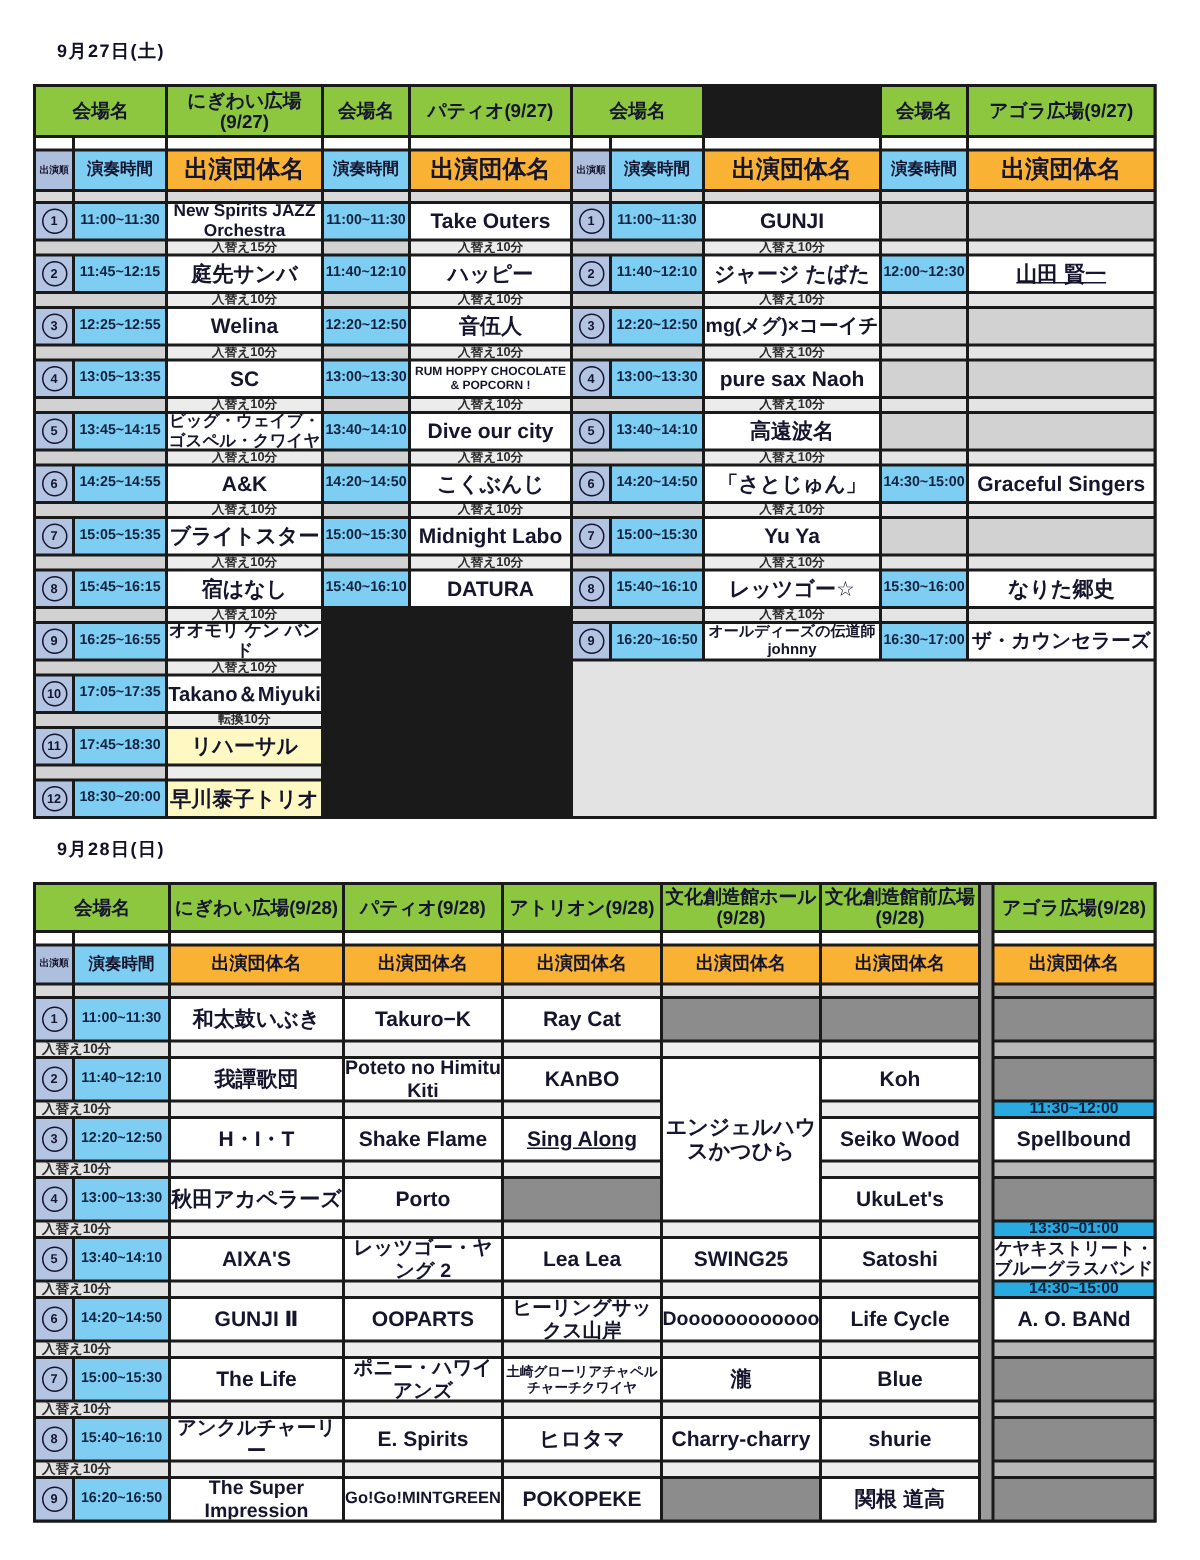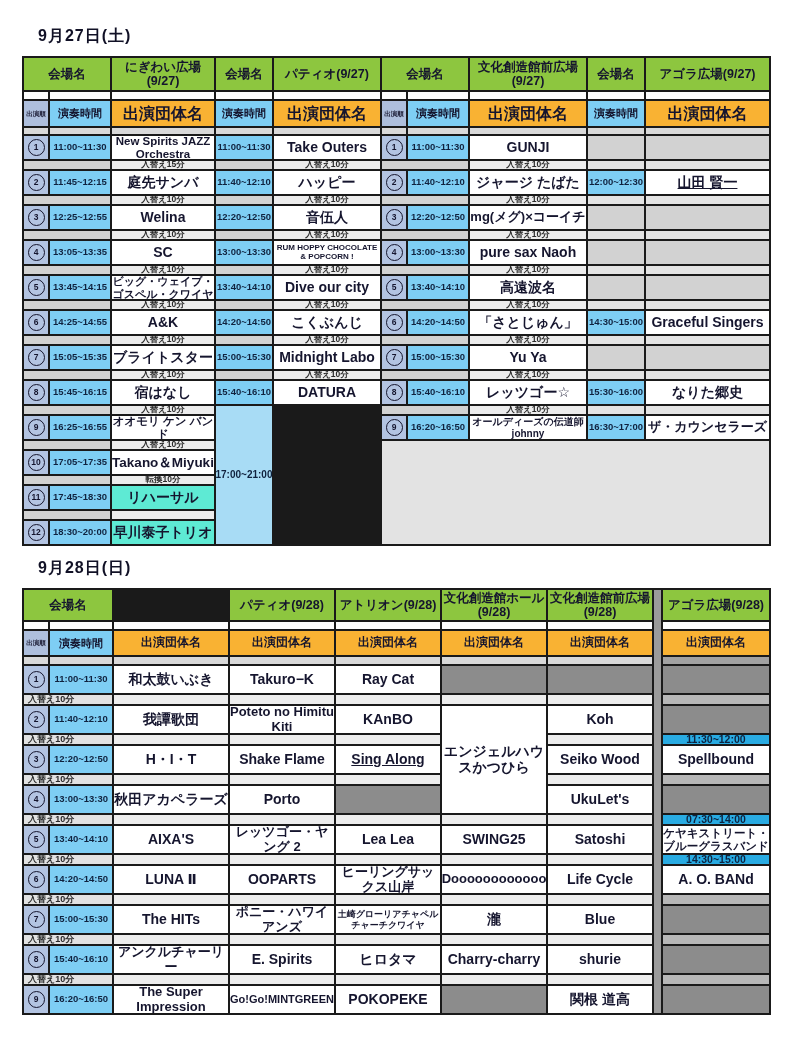--- a/index.html
+++ b/index.html
@@ -1,35 +1,35 @@
 <!DOCTYPE html>
 <html><head>
 <meta charset="utf-8">
 <style>
   html,body{margin:0;padding:0}
   body{width:800px;height:1040px;background:#ffffff;position:relative;
        font-family:"Liberation Sans","DejaVu Sans",sans-serif;}
-  .title{position:absolute;font-size:16px;font-weight:bold;color:#111126;letter-spacing:1px}
+  .title{position:absolute;font-size:12px;font-weight:bold;color:#111126;letter-spacing:1px}
   .grid{position:absolute;display:grid;gap:2px;background:#1a1a1a;border:2.5px solid #1a1a1a;box-sizing:border-box}
   .cell{display:flex;align-items:center;justify-content:center;text-align:center;overflow:hidden;
         font-weight:bold;color:#15152e;line-height:1.12;white-space:pre-line;min-width:0;min-height:0}
   .green{background:#8dc63f;font-size:12.5px}
   .wrow{background:#ffffff}
   .grow{background:#d9d9d9}
   .grow2{background:#a2a2a2}
   .subo{background:#aebfdd;font-size:6.5px}
   .subt{background:#7ecef4;font-size:11px}
   .subg{background:#f9b233;font-size:16px}
   .subg.sm{font-size:12px}
   .num{background:#b3c4e2}
   .circ{display:flex;align-items:center;justify-content:center;width:15px;height:15px;
         border:1.3px solid #15152e;border-radius:50%;font-size:8.5px;font-weight:bold;color:#15152e}
   .time{background:#7ecef4;font-size:9.5px;color:#10223e}
   .name{background:#ffffff;font-size:14px}
-  .yellow{background:#5eead4}
+  .yellow{background:#fef9c3}
   .gap{background:#ececec;font-size:8.5px;font-weight:600;color:#2b2b2b}
   .gapL{background:#d2d2d2}
   .gap2{background:#e2e2e2;font-size:9px;font-weight:600;color:#2b2b2b;justify-content:flex-start;text-align:left;padding-left:4px;box-sizing:border-box}
   .div1{background:#e4e4e4}
   .empty1{background:#d2d2d2}
   .dark{background:#8c8c8c}
   .div2{background:#ededed}
   .div2d{background:#b7b7b7}
   .strip{background:#29abe2;font-size:10.5px;color:#0c2340}
   .evT{background:#a8dcf5;font-size:10.5px;color:#10223e}
@@ -40,21 +40,20 @@
 </head>
 <body>
 
 <div class="title" id="title1" style="left:38px;top:26px;">9月27日(土)</div>
 <div class="grid" id="table1" style="left: 22px; top: 56px; grid-template-columns: 24px 60px 102px 56px 106px 24px 60px 116px 56px 123px; grid-template-rows: 32px 7px 25px 6px 23px 8px 23px 8px 23px 8px 23px 8px 23px 8px 23px 8px 23px 8px 23px 8px 23px 8px 23px 8px 23px 8px 23px;">
     <div class="cell green" style="grid-area: 1 / 1 / span 1 / span 2;">会場名</div>
     <div class="cell green fit" style="grid-area: 1 / 3 / span 1 / span 1;">にぎわい広場(9/27)</div>
     <div class="cell green" style="grid-area: 1 / 4 / span 1 / span 1;">会場名</div>
     <div class="cell green fit" style="grid-area: 1 / 5 / span 1 / span 1;">パティオ(9/27)</div>
     <div class="cell green" style="grid-area: 1 / 6 / span 1 / span 2;">会場名</div>
-    <div class="cell green fit" style="grid-area: 1 / 8 / span 1 / span 1;">文化創造館前広場(9/27)</div>
     <div class="cell green" style="grid-area: 1 / 9 / span 1 / span 1;">会場名</div>
     <div class="cell green fit" style="grid-area: 1 / 10 / span 1 / span 1;">アゴラ広場(9/27)</div>
     <div class="cell wrow" style="grid-area: 2 / 1 / span 1 / span 1;"></div>
     <div class="cell wrow" style="grid-area: 2 / 2 / span 1 / span 1;"></div>
     <div class="cell wrow" style="grid-area: 2 / 3 / span 1 / span 1;"></div>
     <div class="cell wrow" style="grid-area: 2 / 4 / span 1 / span 1;"></div>
     <div class="cell wrow" style="grid-area: 2 / 5 / span 1 / span 1;"></div>
     <div class="cell wrow" style="grid-area: 2 / 6 / span 1 / span 1;"></div>
     <div class="cell wrow" style="grid-area: 2 / 7 / span 1 / span 1;"></div>
     <div class="cell wrow" style="grid-area: 2 / 8 / span 1 / span 1;"></div>
@@ -207,21 +206,20 @@
     <div class="cell empty1" style="grid-area: 17 / 10 / span 1 / span 1;"></div>
     <div class="cell div1" style="grid-area: 18 / 9 / span 1 / span 1;"></div>
     <div class="cell div1" style="grid-area: 18 / 10 / span 1 / span 1;"></div>
     <div class="cell num" style="grid-area: 19 / 1 / span 1 / span 1;"><span class="circ">8</span></div>
     <div class="cell time fit" style="grid-area: 19 / 2 / span 1 / span 1;">15:45~16:15</div>
     <div class="cell name fit" style="grid-area: 19 / 3 / span 1 / span 1;">宿はなし</div>
     <div class="cell gapL" style="grid-area: 20 / 1 / span 1 / span 2;"></div>
     <div class="cell gap" style="grid-area: 20 / 3 / span 1 / span 1;">入替え10分</div>
     <div class="cell time fit" style="grid-area: 19 / 4 / span 1 / span 1;">15:40~16:10</div>
     <div class="cell name fit" style="grid-area: 19 / 5 / span 1 / span 1;">DATURA</div>
-    <div class="cell evT fit" style="grid-area: 20 / 4 / span 8 / span 1; font-size: 10px;">17:00~21:00</div>
     <div class="cell num" style="grid-area: 19 / 6 / span 1 / span 1;"><span class="circ">8</span></div>
     <div class="cell time fit" style="grid-area: 19 / 7 / span 1 / span 1;">15:40~16:10</div>
     <div class="cell name fit" style="grid-area: 19 / 8 / span 1 / span 1;">レッツゴー☆</div>
     <div class="cell gapL" style="grid-area: 20 / 6 / span 1 / span 2;"></div>
     <div class="cell gap" style="grid-area: 20 / 8 / span 1 / span 1;">入替え10分</div>
     <div class="cell time fit" style="grid-area: 19 / 9 / span 1 / span 1;">15:30~16:00</div>
     <div class="cell name fit" style="grid-area: 19 / 10 / span 1 / span 1;">なりた郷史</div>
     <div class="cell div1" style="grid-area: 20 / 9 / span 1 / span 1;"></div>
     <div class="cell div1" style="grid-area: 20 / 10 / span 1 / span 1;"></div>
     <div class="cell num" style="grid-area: 21 / 1 / span 1 / span 1;"><span class="circ">9</span></div>
@@ -248,20 +246,21 @@
     <div class="cell gap" style="grid-area: 26 / 3 / span 1 / span 1;"></div>
     <div class="cell num" style="grid-area: 27 / 1 / span 1 / span 1;"><span class="circ">12</span></div>
     <div class="cell time fit" style="grid-area: 27 / 2 / span 1 / span 1;">18:30~20:00</div>
     <div class="cell name fit yellow" style="grid-area: 27 / 3 / span 1 / span 1;">早川泰子トリオ</div>
   </div>
 
 <div class="title" id="title2" style="left:38px;top:558px;">9月28日(日)</div>
 <div class="grid" id="table2" style="left: 22px; top: 588px; grid-template-columns: 24px 62px 114px 104px 104px 104px 104px 7px 106px; grid-template-rows: 30px 7px 24px 7px 27px 9px 27px 9px 27px 9px 27px 9px 27px 9px 27px 9px 27px 9px 27px 9px 27px;">
     <div class="cell sep" style="grid-area: 1 / 8 / span 21 / span 1;"></div>
     <div class="cell green" style="grid-area: 1 / 1 / span 1 / span 2;">会場名</div>
+    <div class="cell green fit" style="grid-area: 1 / 3 / span 1 / span 1;">にぎわい広場(9/28)</div>
     <div class="cell green fit" style="grid-area: 1 / 4 / span 1 / span 1;">パティオ(9/28)</div>
     <div class="cell green fit" style="grid-area: 1 / 5 / span 1 / span 1;">アトリオン(9/28)</div>
     <div class="cell green fit" style="grid-area: 1 / 6 / span 1 / span 1;">文化創造館ホール(9/28)</div>
     <div class="cell green fit" style="grid-area: 1 / 7 / span 1 / span 1;">文化創造館前広場(9/28)</div>
     <div class="cell green fit" style="grid-area: 1 / 9 / span 1 / span 1;">アゴラ広場(9/28)</div>
     <div class="cell wrow" style="grid-area: 2 / 1 / span 1 / span 1;"></div>
     <div class="cell wrow" style="grid-area: 2 / 2 / span 1 / span 1;"></div>
     <div class="cell wrow" style="grid-area: 2 / 3 / span 1 / span 1;"></div>
     <div class="cell wrow" style="grid-area: 2 / 4 / span 1 / span 1;"></div>
     <div class="cell wrow" style="grid-area: 2 / 5 / span 1 / span 1;"></div>
@@ -332,55 +331,55 @@
     <div class="cell name fit" style="grid-area: 11 / 4 / span 1 / span 1;">Porto</div>
     <div class="cell dark" style="grid-area: 11 / 5 / span 1 / span 1;"></div>
     <div class="cell name fit" style="grid-area: 11 / 7 / span 1 / span 1;">UkuLet's</div>
     <div class="cell dark" style="grid-area: 11 / 9 / span 1 / span 1;"></div>
     <div class="cell gap2" style="grid-area: 12 / 1 / span 1 / span 2;">入替え10分</div>
     <div class="cell div2" style="grid-area: 12 / 3 / span 1 / span 1;"></div>
     <div class="cell div2" style="grid-area: 12 / 4 / span 1 / span 1;"></div>
     <div class="cell div2" style="grid-area: 12 / 5 / span 1 / span 1;"></div>
     <div class="cell div2" style="grid-area: 12 / 6 / span 1 / span 1;"></div>
     <div class="cell div2" style="grid-area: 12 / 7 / span 1 / span 1;"></div>
-    <div class="cell strip fit" style="grid-area: 12 / 9 / span 1 / span 1;">07:30~14:00</div>
+    <div class="cell strip fit" style="grid-area: 12 / 9 / span 1 / span 1;">13:30~01:00</div>
     <div class="cell num" style="grid-area: 13 / 1 / span 1 / span 1;"><span class="circ">5</span></div>
     <div class="cell time fit" style="grid-area: 13 / 2 / span 1 / span 1;">13:40~14:10</div>
     <div class="cell name fit" style="grid-area: 13 / 3 / span 1 / span 1;">AIXA'S</div>
     <div class="cell name fit" style="grid-area: 13 / 4 / span 1 / span 1; font-size: 13px;">レッツゴー・ヤング 2</div>
     <div class="cell name fit" style="grid-area: 13 / 5 / span 1 / span 1;">Lea Lea</div>
     <div class="cell name fit" style="grid-area: 13 / 6 / span 1 / span 1;">SWING25</div>
     <div class="cell name fit" style="grid-area: 13 / 7 / span 1 / span 1;">Satoshi</div>
     <div class="cell name fit" style="grid-area: 13 / 9 / span 1 / span 1; font-size: 11.5px;">ケヤキストリート・
 ブルーグラスバンド</div>
     <div class="cell gap2" style="grid-area: 14 / 1 / span 1 / span 2;">入替え10分</div>
     <div class="cell div2" style="grid-area: 14 / 3 / span 1 / span 1;"></div>
     <div class="cell div2" style="grid-area: 14 / 4 / span 1 / span 1;"></div>
     <div class="cell div2" style="grid-area: 14 / 5 / span 1 / span 1;"></div>
     <div class="cell div2" style="grid-area: 14 / 6 / span 1 / span 1;"></div>
     <div class="cell div2" style="grid-area: 14 / 7 / span 1 / span 1;"></div>
     <div class="cell strip fit" style="grid-area: 14 / 9 / span 1 / span 1;">14:30~15:00</div>
     <div class="cell num" style="grid-area: 15 / 1 / span 1 / span 1;"><span class="circ">6</span></div>
     <div class="cell time fit" style="grid-area: 15 / 2 / span 1 / span 1;">14:20~14:50</div>
-    <div class="cell name fit" style="grid-area: 15 / 3 / span 1 / span 1;">LUNA Ⅱ</div>
+    <div class="cell name fit" style="grid-area: 15 / 3 / span 1 / span 1;">GUNJI Ⅱ</div>
     <div class="cell name fit" style="grid-area: 15 / 4 / span 1 / span 1;">OOPARTS</div>
     <div class="cell name fit" style="grid-area: 15 / 5 / span 1 / span 1; font-size: 13px;">ヒーリングサックス山岸</div>
     <div class="cell name fit" style="grid-area: 15 / 6 / span 1 / span 1; font-size: 13px;">Doooooooooooo</div>
     <div class="cell name fit" style="grid-area: 15 / 7 / span 1 / span 1;">Life Cycle</div>
     <div class="cell name fit" style="grid-area: 15 / 9 / span 1 / span 1;">A. O. BANd</div>
     <div class="cell gap2" style="grid-area: 16 / 1 / span 1 / span 2;">入替え10分</div>
     <div class="cell div2" style="grid-area: 16 / 3 / span 1 / span 1;"></div>
     <div class="cell div2" style="grid-area: 16 / 4 / span 1 / span 1;"></div>
     <div class="cell div2" style="grid-area: 16 / 5 / span 1 / span 1;"></div>
     <div class="cell div2" style="grid-area: 16 / 6 / span 1 / span 1;"></div>
     <div class="cell div2" style="grid-area: 16 / 7 / span 1 / span 1;"></div>
     <div class="cell div2d" style="grid-area: 16 / 9 / span 1 / span 1;"></div>
     <div class="cell num" style="grid-area: 17 / 1 / span 1 / span 1;"><span class="circ">7</span></div>
     <div class="cell time fit" style="grid-area: 17 / 2 / span 1 / span 1;">15:00~15:30</div>
-    <div class="cell name fit" style="grid-area: 17 / 3 / span 1 / span 1;">The HITs</div>
+    <div class="cell name fit" style="grid-area: 17 / 3 / span 1 / span 1;">The Life</div>
     <div class="cell name fit" style="grid-area: 17 / 4 / span 1 / span 1; font-size: 13px;">ポニー・ハワイアンズ</div>
     <div class="cell name fit" style="grid-area: 17 / 5 / span 1 / span 1; font-size: 9px;">土崎グローリアチャペル
 チャーチクワイヤ</div>
     <div class="cell name fit" style="grid-area: 17 / 6 / span 1 / span 1;">瀧</div>
     <div class="cell name fit" style="grid-area: 17 / 7 / span 1 / span 1;">Blue</div>
     <div class="cell dark" style="grid-area: 17 / 9 / span 1 / span 1;"></div>
     <div class="cell gap2" style="grid-area: 18 / 1 / span 1 / span 2;">入替え10分</div>
     <div class="cell div2" style="grid-area: 18 / 3 / span 1 / span 1;"></div>
     <div class="cell div2" style="grid-area: 18 / 4 / span 1 / span 1;"></div>
     <div class="cell div2" style="grid-area: 18 / 5 / span 1 / span 1;"></div>

